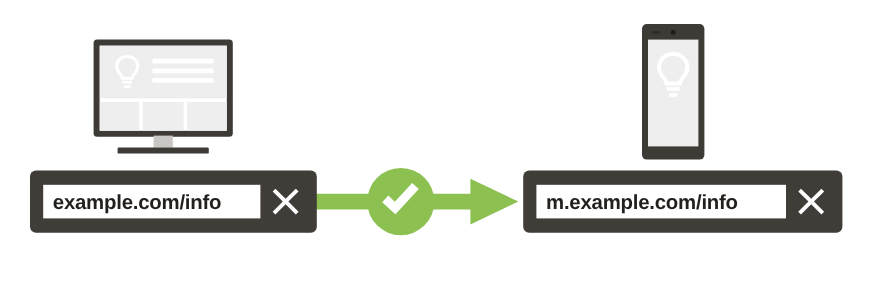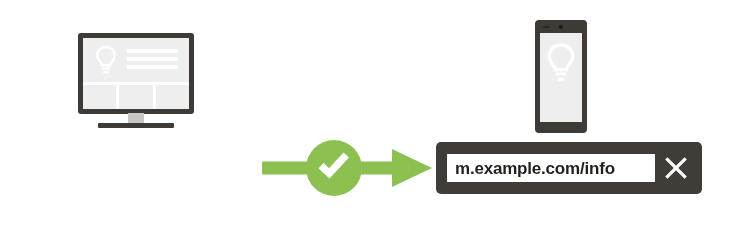--- a/index.html
+++ b/index.html
@@ -276,25 +276,35 @@
     </svg>
   </div>
 
   <div id="check-badge">
     <svg viewBox="0 0 58 58" width="58" height="58" aria-hidden="true">
       <circle cx="29" cy="29" r="28" fill="#8cc152"></circle>
       <path d="M13.5 29.5 L24.5 39.5 L44 18.5 L38.5 13.5 L24.0 29.2 L18.6 24.0 Z" fill="#ffffff"></path>
     </svg>
   </div>
 
-
-  <div id="mobile-url-bar" class="url-bar">
+  <div id="desktop-url-bar" class="url-bar">
     <div class="url-field">
-      <span class="url-text">m.example.com/info</span>
+      <span class="url-text">example.com/info</span>
     </div>
     <div class="close-x">
       <svg viewBox="0 0 26 26" width="26" height="26" aria-hidden="true">
         <path d="M4.5 2.2 L13 10.7 L21.5 2.2 L23.8 4.5 L15.3 13 L23.8 21.5 L21.5 23.8 L13 15.3 L4.5 23.8 L2.2 21.5 L10.7 13 L2.2 4.5 Z" fill="#ffffff"></path>
       </svg>
     </div>
   </div>
 
+  <div id="mobile-url-bar" class="url-bar">
+    <div class="url-field">
+      <span class="url-text">m.example.com/info</span>
+    </div>
+    <div class="close-x">
+      <svg viewBox="0 0 26 26" width="26" height="26" aria-hidden="true">
+        <path d="M4.5 2.2 L13 10.7 L21.5 2.2 L23.8 4.5 L15.3 13 L23.8 21.5 L21.5 23.8 L13 15.3 L4.5 23.8 L2.2 21.5 L10.7 13 L2.2 4.5 Z" fill="#ffffff"></path>
+      </svg>
+    </div>
+  </div>
+
 </div>
 
 </body></html>

